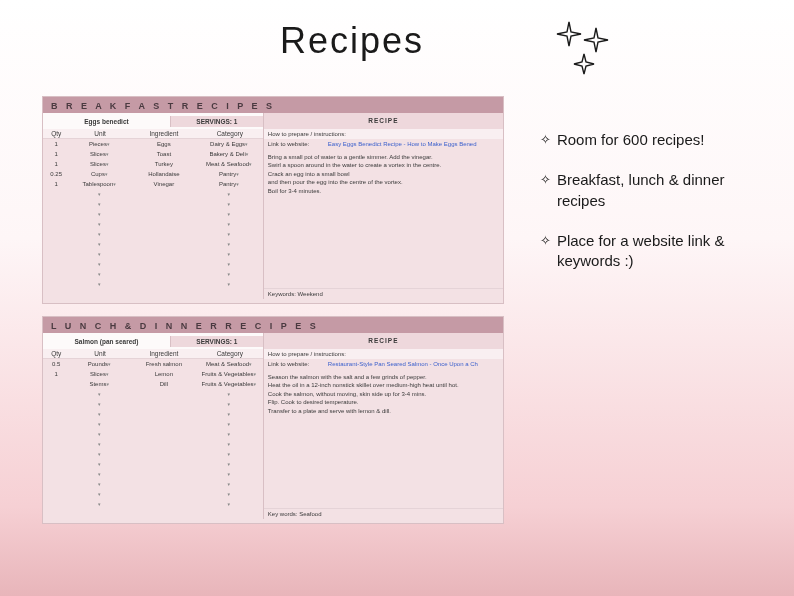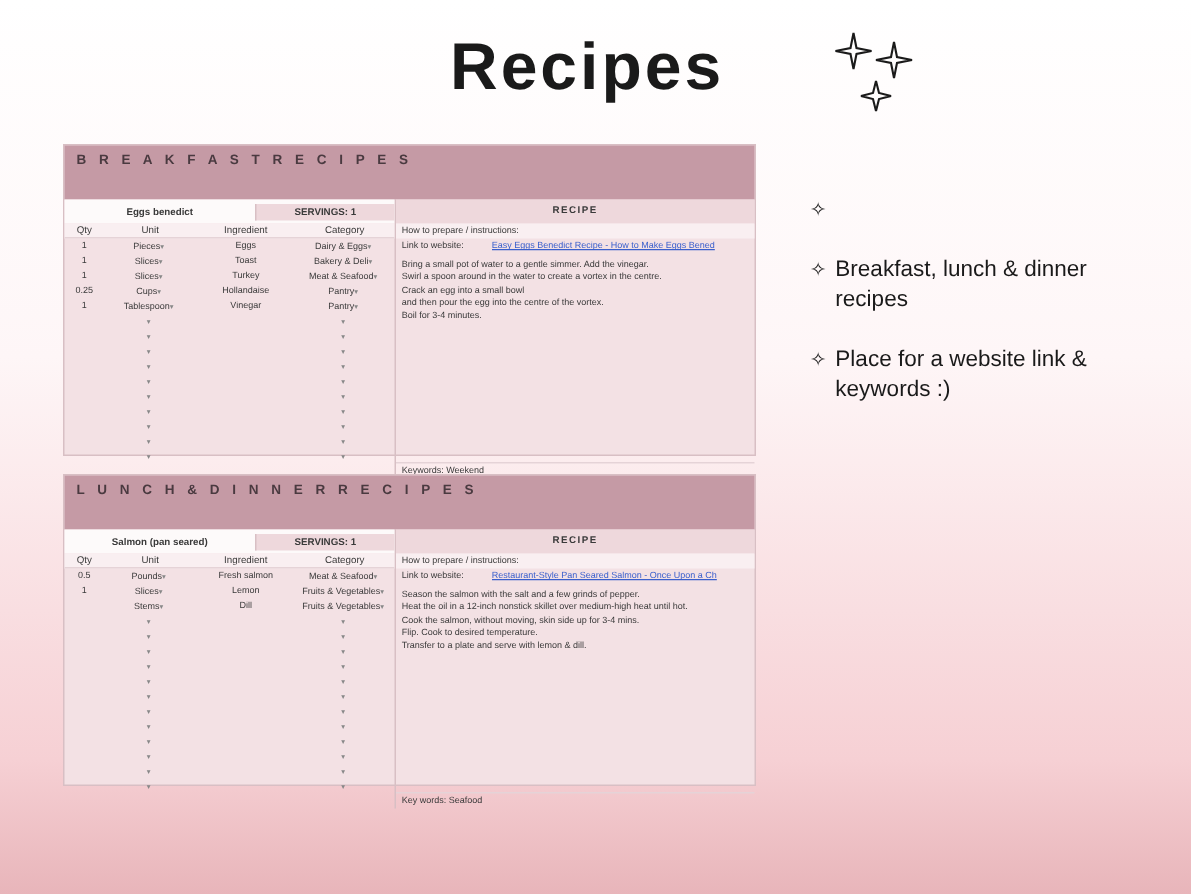--- a/index.html
+++ b/index.html
@@ -7,24 +7,24 @@
     width: 794px;
     height: 596px;
     background: linear-gradient(180deg, #ffffff 0%, #fef6f7 40%, #f6d0d4 85%, #e8b5ba 100%);
     font-family: sans-serif;
     position: relative;
     overflow: hidden;
   }
   .title {
     position: absolute;
     top: 20px;
-    left: 300px;
+    left: 280px;
     font-family: "Century Gothic", "Futura", sans-serif;
-    font-size: 44px;
-    font-weight: 700;
+    font-size: 36px;
+    font-weight: 400;
     letter-spacing: 2px;
     color: #1a1a1a;
   }
   .sparkles {
     position: absolute;
     top: 20px;
     left: 554px;
   }
   .recipe-card {
     position: absolute;
@@ -33,21 +33,21 @@
     height: 208px;
     background: #f3e1e4;
     font-size: 6.5px;
     color: #3a3a3a;
     border: 1px solid #d8bfc4;
   }
   .card1 { top: 96px; }
   .card2 { top: 316px; }
   .card-header {
     background: #c59aa5;
-    height: 36px;
+    height: 16px;
     padding: 4px 8px;
     letter-spacing: 3px;
     font-size: 9px;
     font-weight: bold;
     color: #4a3a40;
   }
   .card-body {
     display: flex;
     height: calc(100% - 20px);
   }
@@ -382,20 +382,21 @@
       <div class="kw">
         <span>Key words:</span>&nbsp;<span>Seafood</span>
       </div>
     </div>
   </div>
 </div>
 
 <div class="bullets">
   <div class="b">
       <span class="sp">✧</span>
+      <span>Room for 600 recipes!</span>
     </div>
   <div class="b">
       <span class="sp">✧</span>
       <span>Breakfast, lunch &amp; dinner recipes</span>
     </div>
   <div class="b">
       <span class="sp">✧</span>
       <span>Place for a website link &amp; keywords :)</span>
     </div>
 </div>

